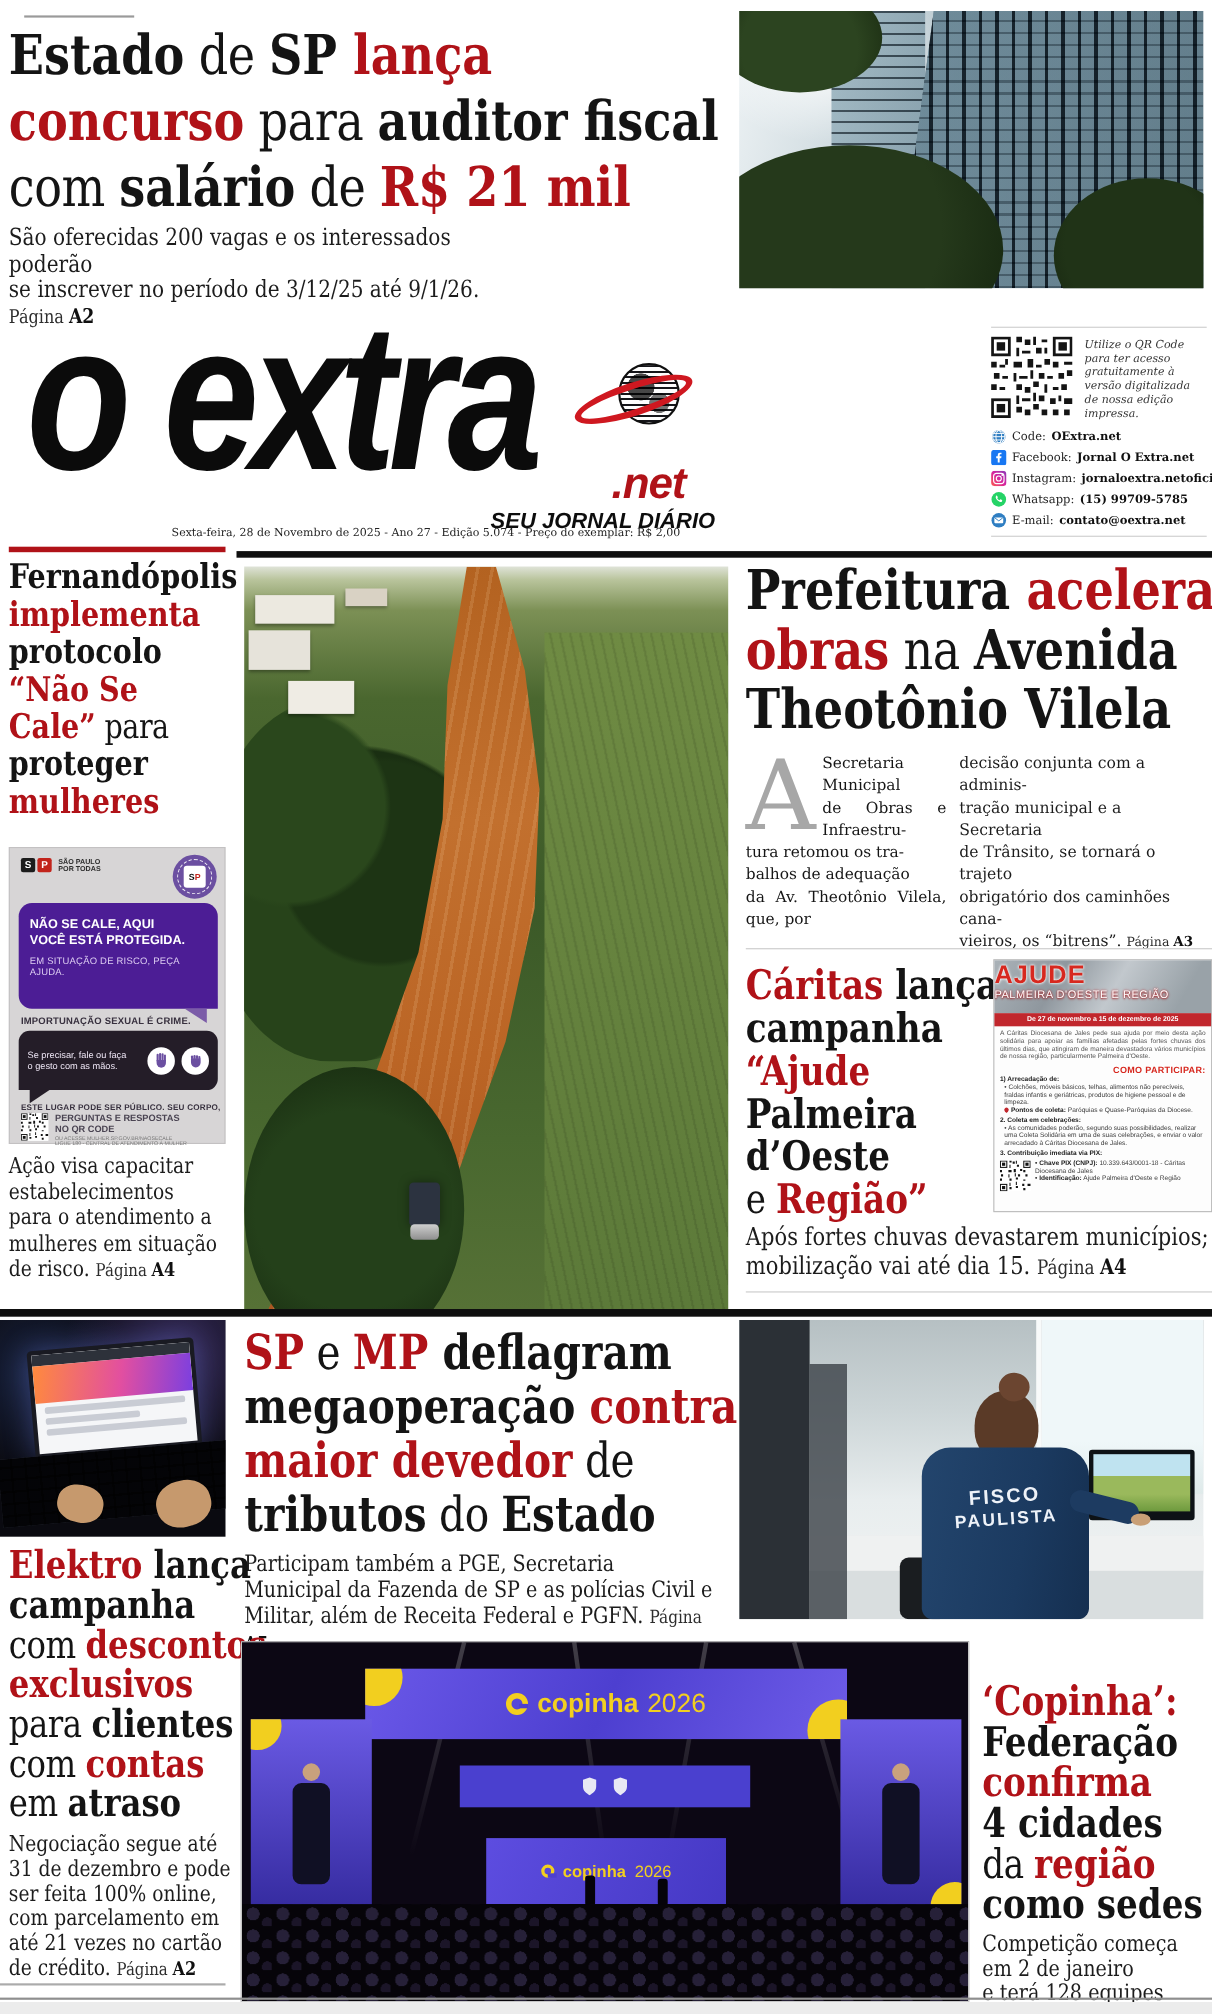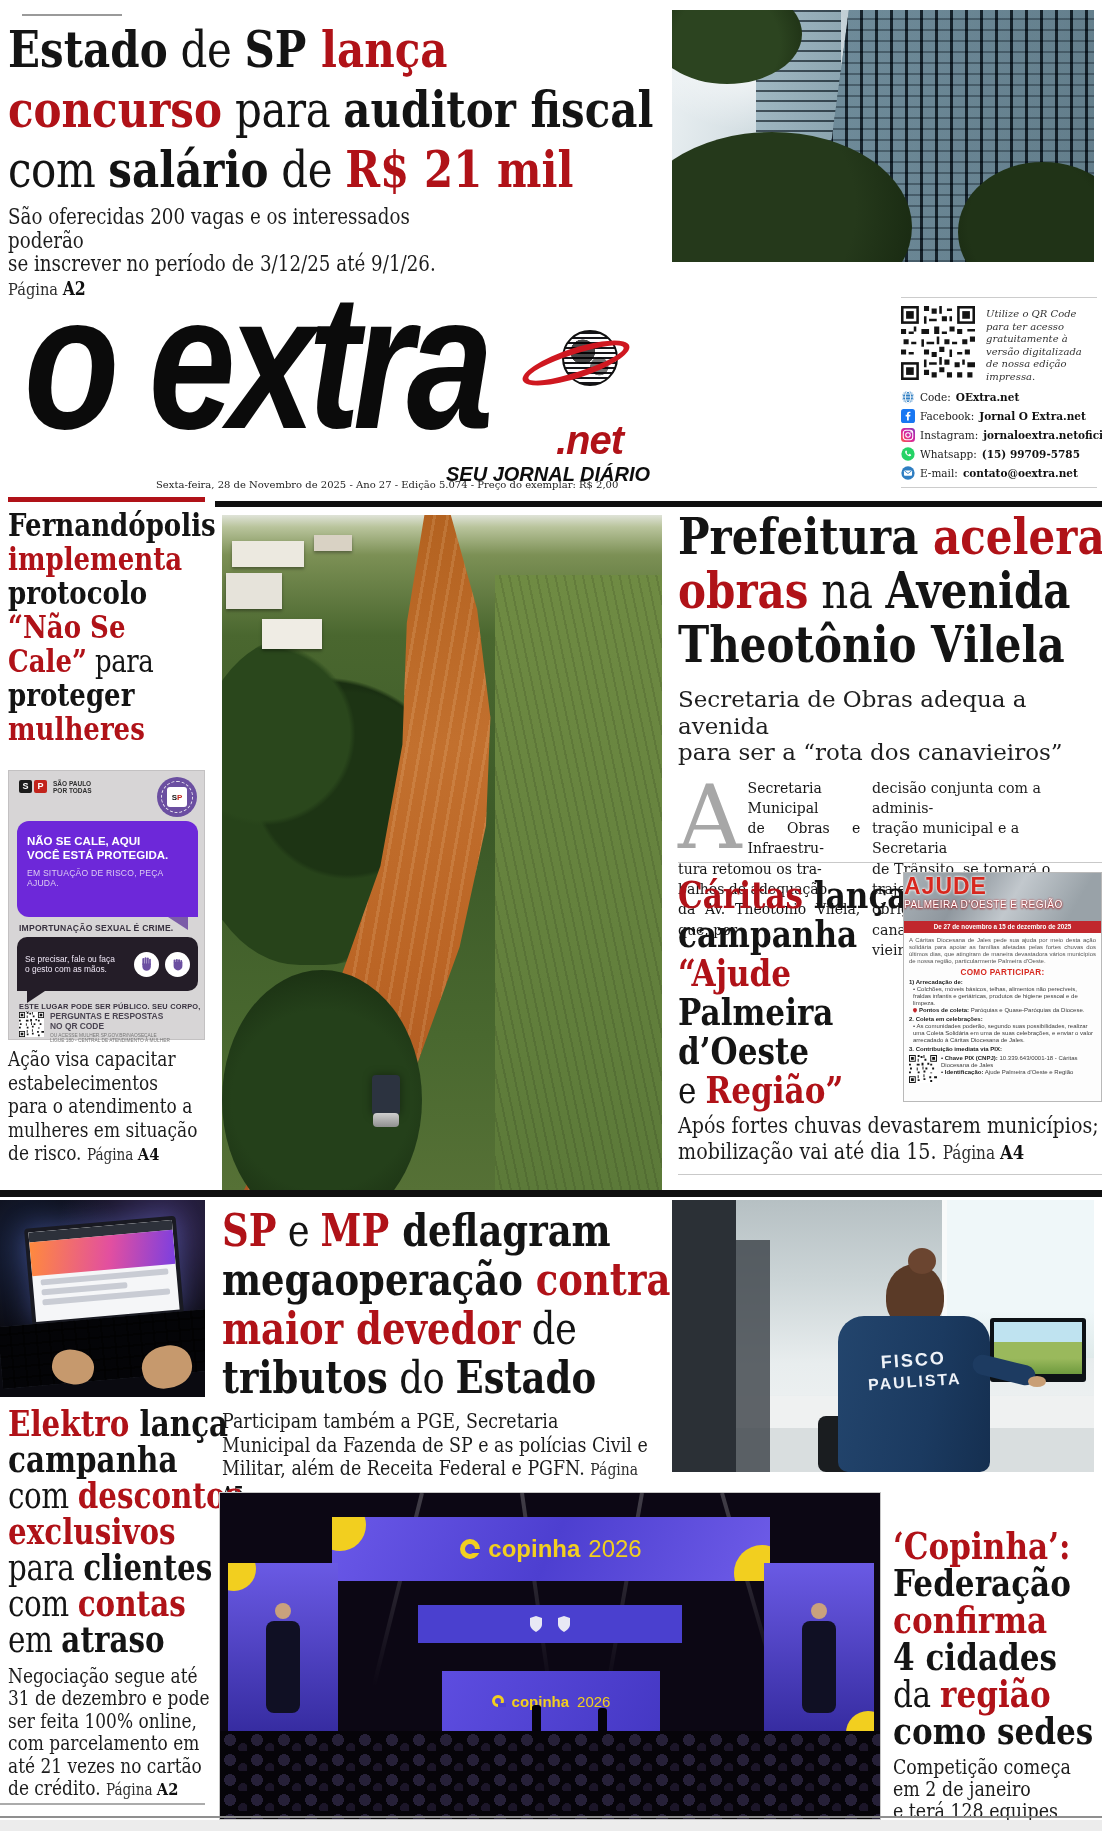--- a/index.html
+++ b/index.html
@@ -100,41 +100,41 @@
   .cop-ring{width:20px;height:20px;border:5px solid #f2cf1f;border-radius:50%;position:relative}
   .cop-ring::after{content:"";position:absolute;right:-5px;top:5px;width:8px;height:4px;background:#4d3fd0}
   .cop-fig{position:absolute;width:34px;height:92px;background:#101024;border-radius:8px}
   .cop-fig::before{content:"";position:absolute;left:9px;top:-18px;width:16px;height:16px;border-radius:50%;background:#c9a17d}
   .cop-crowd{position:absolute;left:0;bottom:0;width:100%;height:88px;
     background:radial-gradient(circle 6px at 10px 9px,#262038 97%,transparent),radial-gradient(circle 5px at 23px 17px,#1b1528 97%,transparent),#060409;background-size:27px 20px;filter:blur(.5px)}
   .beam{position:absolute;top:0;width:4px;height:200px;background:linear-gradient(180deg,rgba(255,255,255,.22),transparent);transform-origin:top center}
   
   #flyer-purple{left:8px;top:770px;width:197px;height:270px;background:#d7d5d6;border:1px solid #c3c1c2;font-family:"Liberation Sans",sans-serif}
   .pf-sq{display:inline-block;width:13px;height:13px;border-radius:2px;color:#fff;font-weight:bold;font-size:9px;text-align:center;line-height:13px}
-  .pf-bubble{position:absolute;left:8px;top:50px;width:181px;height:96px;background:#6d28d9;border-radius:12px 12px 0 12px;padding:13px 10px}
+  .pf-bubble{position:absolute;left:8px;top:50px;width:181px;height:96px;background:#4c1d95;border-radius:12px 12px 0 12px;padding:13px 10px}
   .pf-bubble::after{content:"";position:absolute;right:10px;bottom:-13px;border-left:20px solid transparent;border-top:13px solid #7b5ca8}
   .pf-btitle{color:#fff;font-weight:800;font-size:11.5px;line-height:14px;white-space:pre-line}
   .pf-bsub{color:#ddcdf2;font-size:8.6px;margin-top:6px;letter-spacing:.2px}
   .pf-black{position:absolute;left:8px;top:166px;width:181px;height:54px;background:#241d28;border-radius:10px 10px 10px 0;display:flex;align-items:center;gap:6px;padding:6px 8px}
   .pf-black::after{content:"";position:absolute;left:10px;bottom:-12px;border-right:18px solid transparent;border-top:12px solid #241d28}
   .pf-hand{width:25px;height:25px;border-radius:50%;background:#fff;flex:0 0 25px;display:flex;align-items:center;justify-content:center}
   .pf-hand svg{width:16px;height:16px}
   .pf-line{position:absolute;left:10px;font-weight:800;color:#38313f;letter-spacing:.2px}
   .pf-badge{position:absolute;right:7px;top:6px;width:40px;height:40px;border-radius:50%;background:#6b4fa1;display:flex;align-items:center;justify-content:center}
   .pf-badge::before{content:"";position:absolute;inset:4px;border:1px dashed rgba(255,255,255,.85);border-radius:50%}
   .pf-badge-in{width:20px;height:20px;background:#fff;border-radius:3px;display:flex;align-items:center;justify-content:center;font-size:8px;font-weight:800}
   
   #flyer-caritas{left:903px;top:872px;width:199px;height:230px;background:#fdfdfd;border:1px solid #b9b9b9;font-family:"Liberation Sans",sans-serif}
   .cf-head{position:relative;height:48px;background:linear-gradient(120deg,#aab2b8 0%,#8f979e 30%,#c2c8cd 55%,#99a2a8 85%);overflow:hidden}
   .cf-title{font-size:23px;font-weight:800;color:#d7281f;letter-spacing:1px;line-height:26px;text-shadow:0 0 3px #fff,0 0 2px #fff}
   .cf-sub{font-size:10px;font-weight:400;color:#fff;letter-spacing:.5px;text-shadow:0 0 2px #c1272d,0 1px 2px #8f0f0f}
   .cf-datebar{height:12px;background:#c1272d;color:#fff;font-size:6.3px;font-weight:bold;text-align:center;line-height:12px}
   .cf-body{padding:4px 5px;color:#3c3c3c}
   .cf-intro{font-size:6px;line-height:7px;text-align:justify;color:#555}
-  .cf-how{text-align:center;color:#d7281f;font-weight:800;font-size:8.2px;margin:3px 0 2px;letter-spacing:.3px}
+  .cf-how{text-align:right;color:#d7281f;font-weight:800;font-size:8.2px;margin:3px 0 2px;letter-spacing:.3px}
   .cf-it{font-size:6px;line-height:7px}
   .cf-it b{color:#222}
   .cf-pin{display:inline-block;width:4px;height:4px;background:#c1272d;border-radius:50% 50% 50% 0;transform:rotate(-45deg);margin-right:2px}
   .cf-pix{display:flex;gap:4px;margin-top:2px;align-items:flex-start}
 </style>
 </head>
 <body>
 
 <div class="abs" style="left:8px;top:12px;width:660px">
   <div style="width:100px;height:2px;background:#9a9a9a;margin:2px 0 0 14px"></div>
@@ -357,22 +357,20 @@
   <div class="road-house" style="left:4px;top:58px;width:56px;height:36px;background:#e6e3da"></div>
   <div class="road-house" style="left:92px;top:20px;width:38px;height:16px;background:#d9d2c4"></div>
   <div class="road-house" style="left:40px;top:104px;width:60px;height:30px;background:#efece4"></div>
   <div class="roller"></div>
 </div>
 
 <div class="abs" style="left:678px;top:510px;width:424px">
   <div class="hl hl-pref"><span class="s-b">Prefeitura </span><span class="s-r">acelera</span></div>
   <div class="hl hl-pref"><span class="s-r">obras</span><span class="s-l"> na </span><span class="s-b">Avenida</span></div>
   <div class="hl hl-pref"><span class="s-b">Theotônio Vilela</span></div>
-  <div style="margin-top:14px;font-size:23px;line-height:26.5px;color:#1e1e1e;white-space:pre-line">Secretaria de Obras adequa a avenida
-para ser a “rota dos canavieiros”</div>
   <div style="margin-top:12px;display:flex;gap:12px">
     <div style="width:200px;font-size:14px;line-height:20.3px;text-align:justify">
       <span style="float:left;font-size:88px;line-height:72px;color:#a7a7a7;font-weight:400;margin:4px 6px 0 0">A</span><span style="white-space:pre-line">Secretaria Municipal
 de Obras e Infraestru-
 tura retomou os tra-
 balhos de adequação
 da Av. Theotônio Vilela, que, por</span>
     </div>
     <div class="cap" style="width:252px;font-size:14.5px;line-height:20.3px;transform:scaleX(.98)"><span class="s-n">decisão conjunta com a adminis-
 tração municipal e a Secretaria

